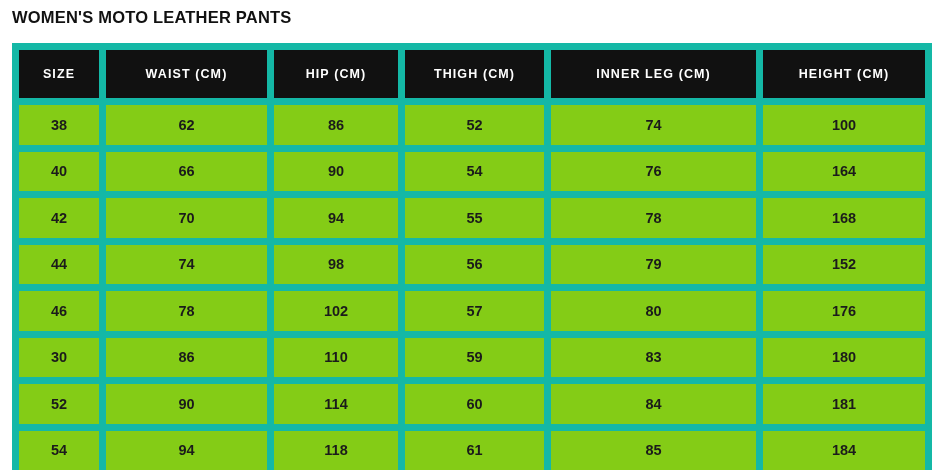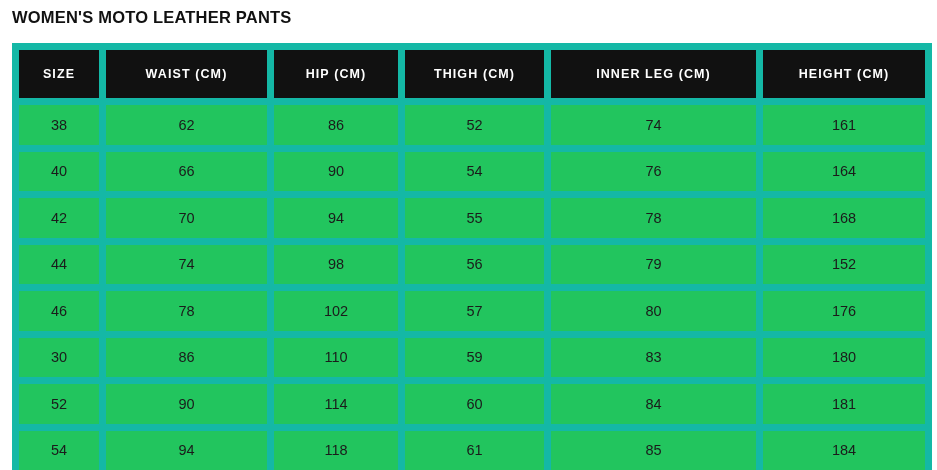--- a/index.html
+++ b/index.html
@@ -50,24 +50,24 @@
   table.size-chart thead th {
     background: #111111;
     color: #ffffff;
     font-size: 12.5px;
     font-weight: bold;
     letter-spacing: 1.1px;
     height: 48px;
     padding: 0 4px;
   }
   table.size-chart tbody td {
-    background: #22c55e;
+    background: #84cc16;
     color: #1b1b1b;
     font-size: 14.5px;
-    font-weight: normal;
+    font-weight: bold;
     height: 39.5px;
     padding: 0 4px;
   }
   
   col.c0 { width: 87px; }
   col.c1 { width: 168px; }
   col.c2 { width: 131px; }
   col.c3 { width: 146px; }
   col.c4 { width: 212px; }
   col.c5 { width: 169px; }
@@ -99,21 +99,21 @@
           <th>HEIGHT (CM)</th>
         </tr>
       </thead>
       <tbody>
         <tr>
           <td>38</td>
           <td>62</td>
           <td>86</td>
           <td>52</td>
           <td>74</td>
-          <td>161</td>
+          <td>100</td>
         </tr>
         <tr>
           <td>40</td>
           <td>66</td>
           <td>90</td>
           <td>54</td>
           <td>76</td>
           <td>164</td>
         </tr>
         <tr>

